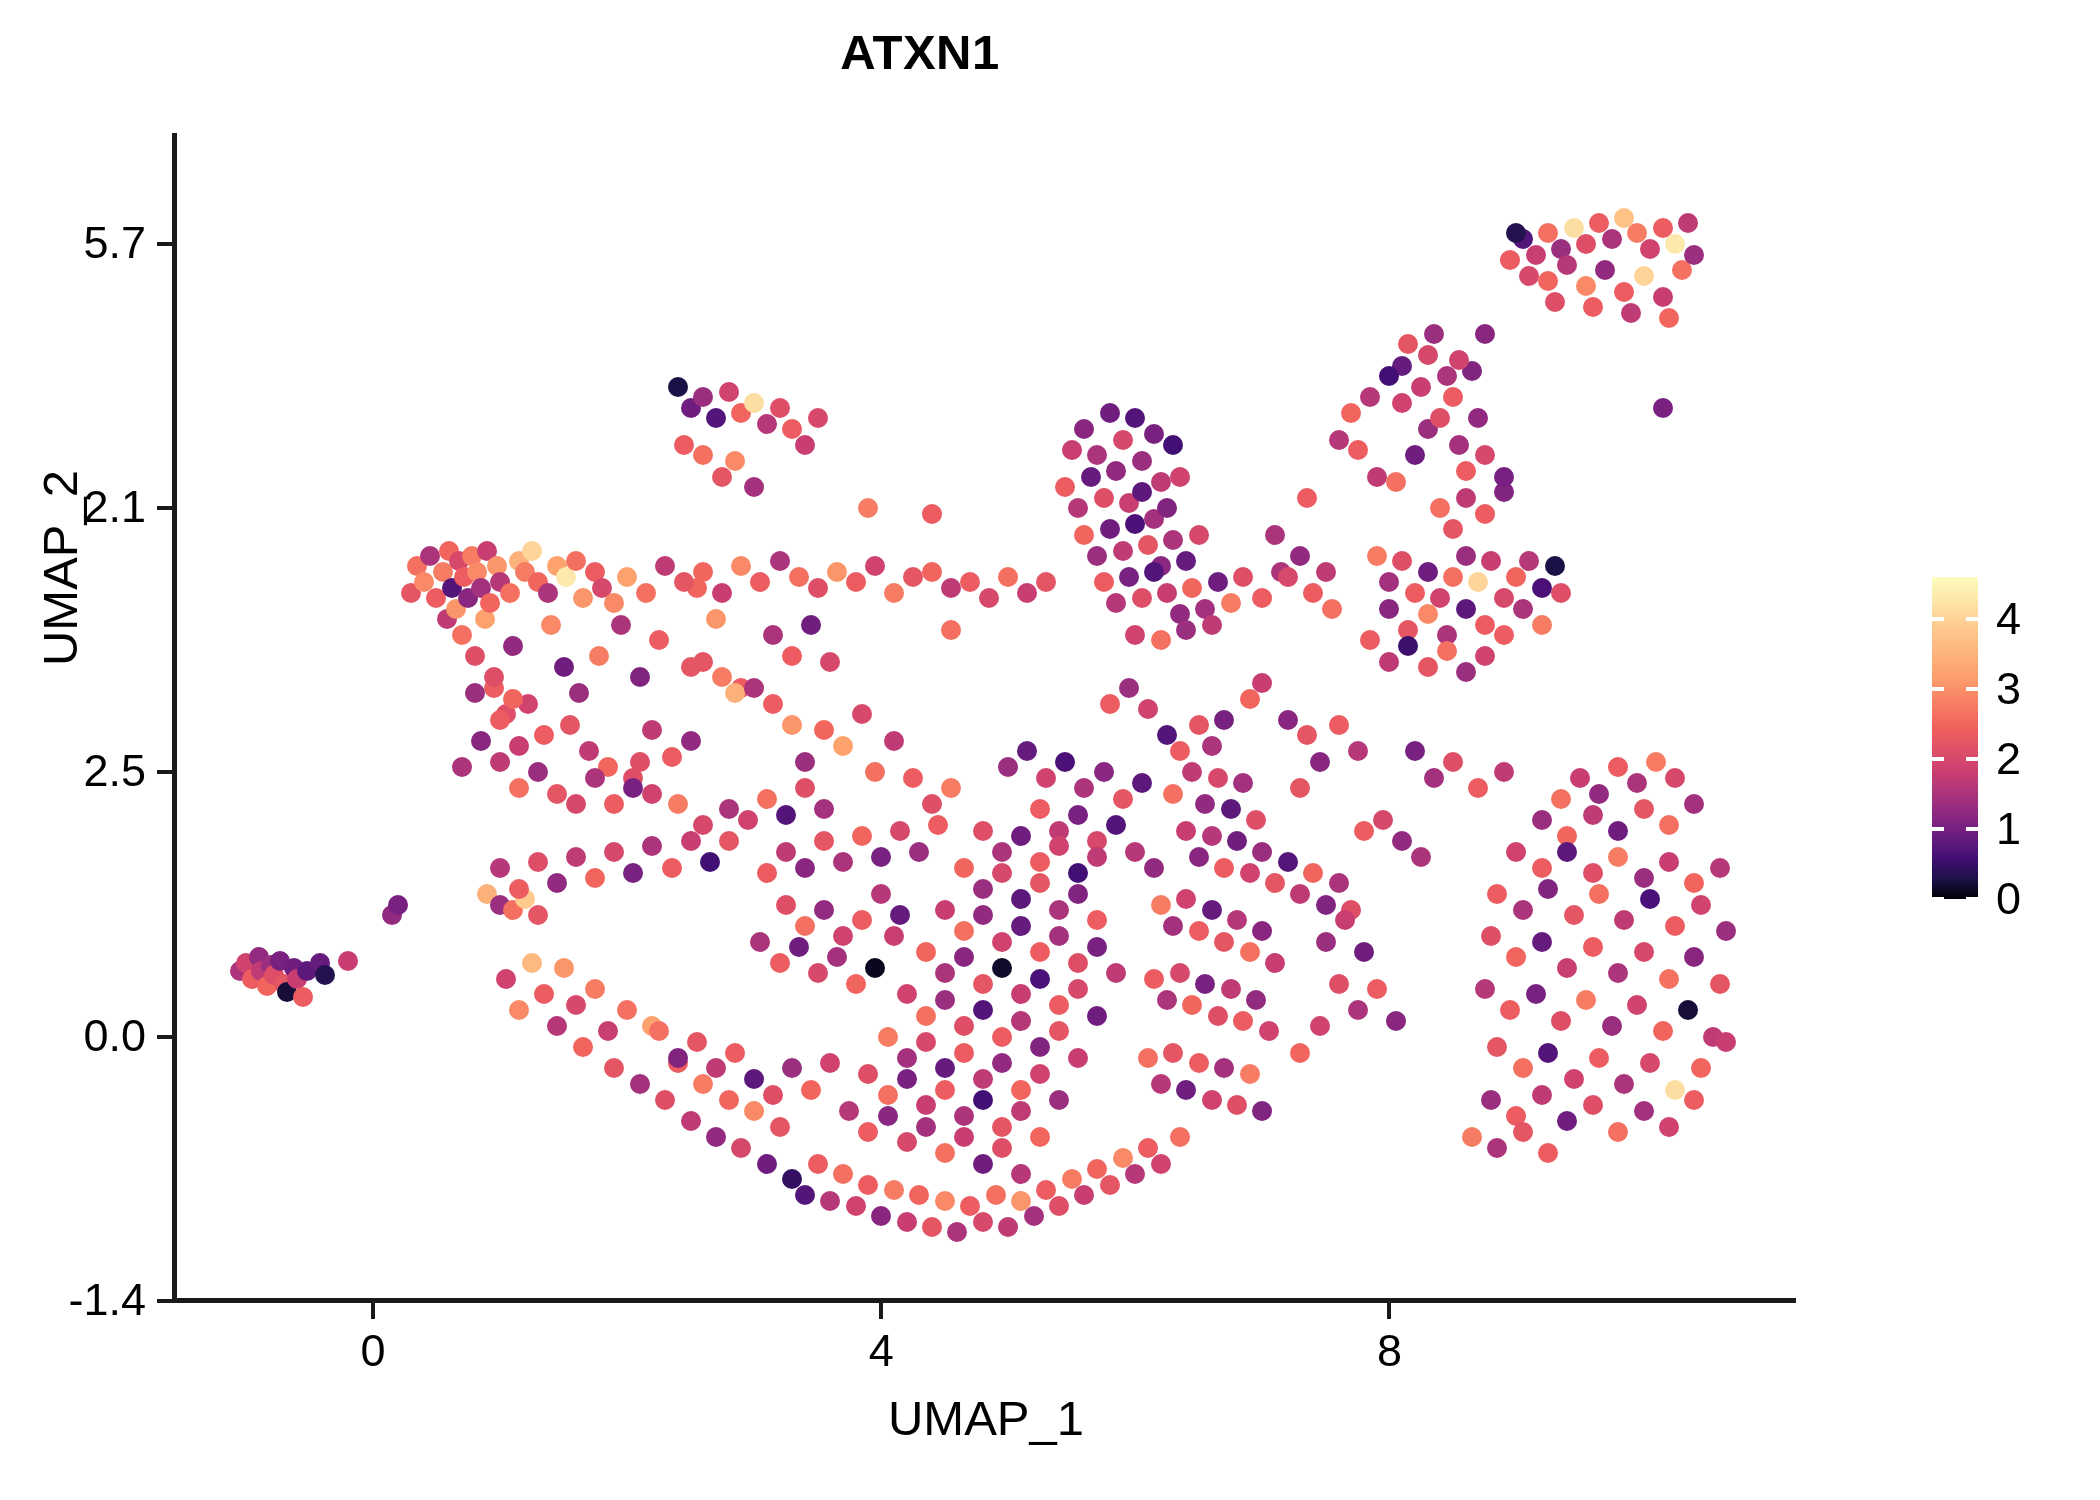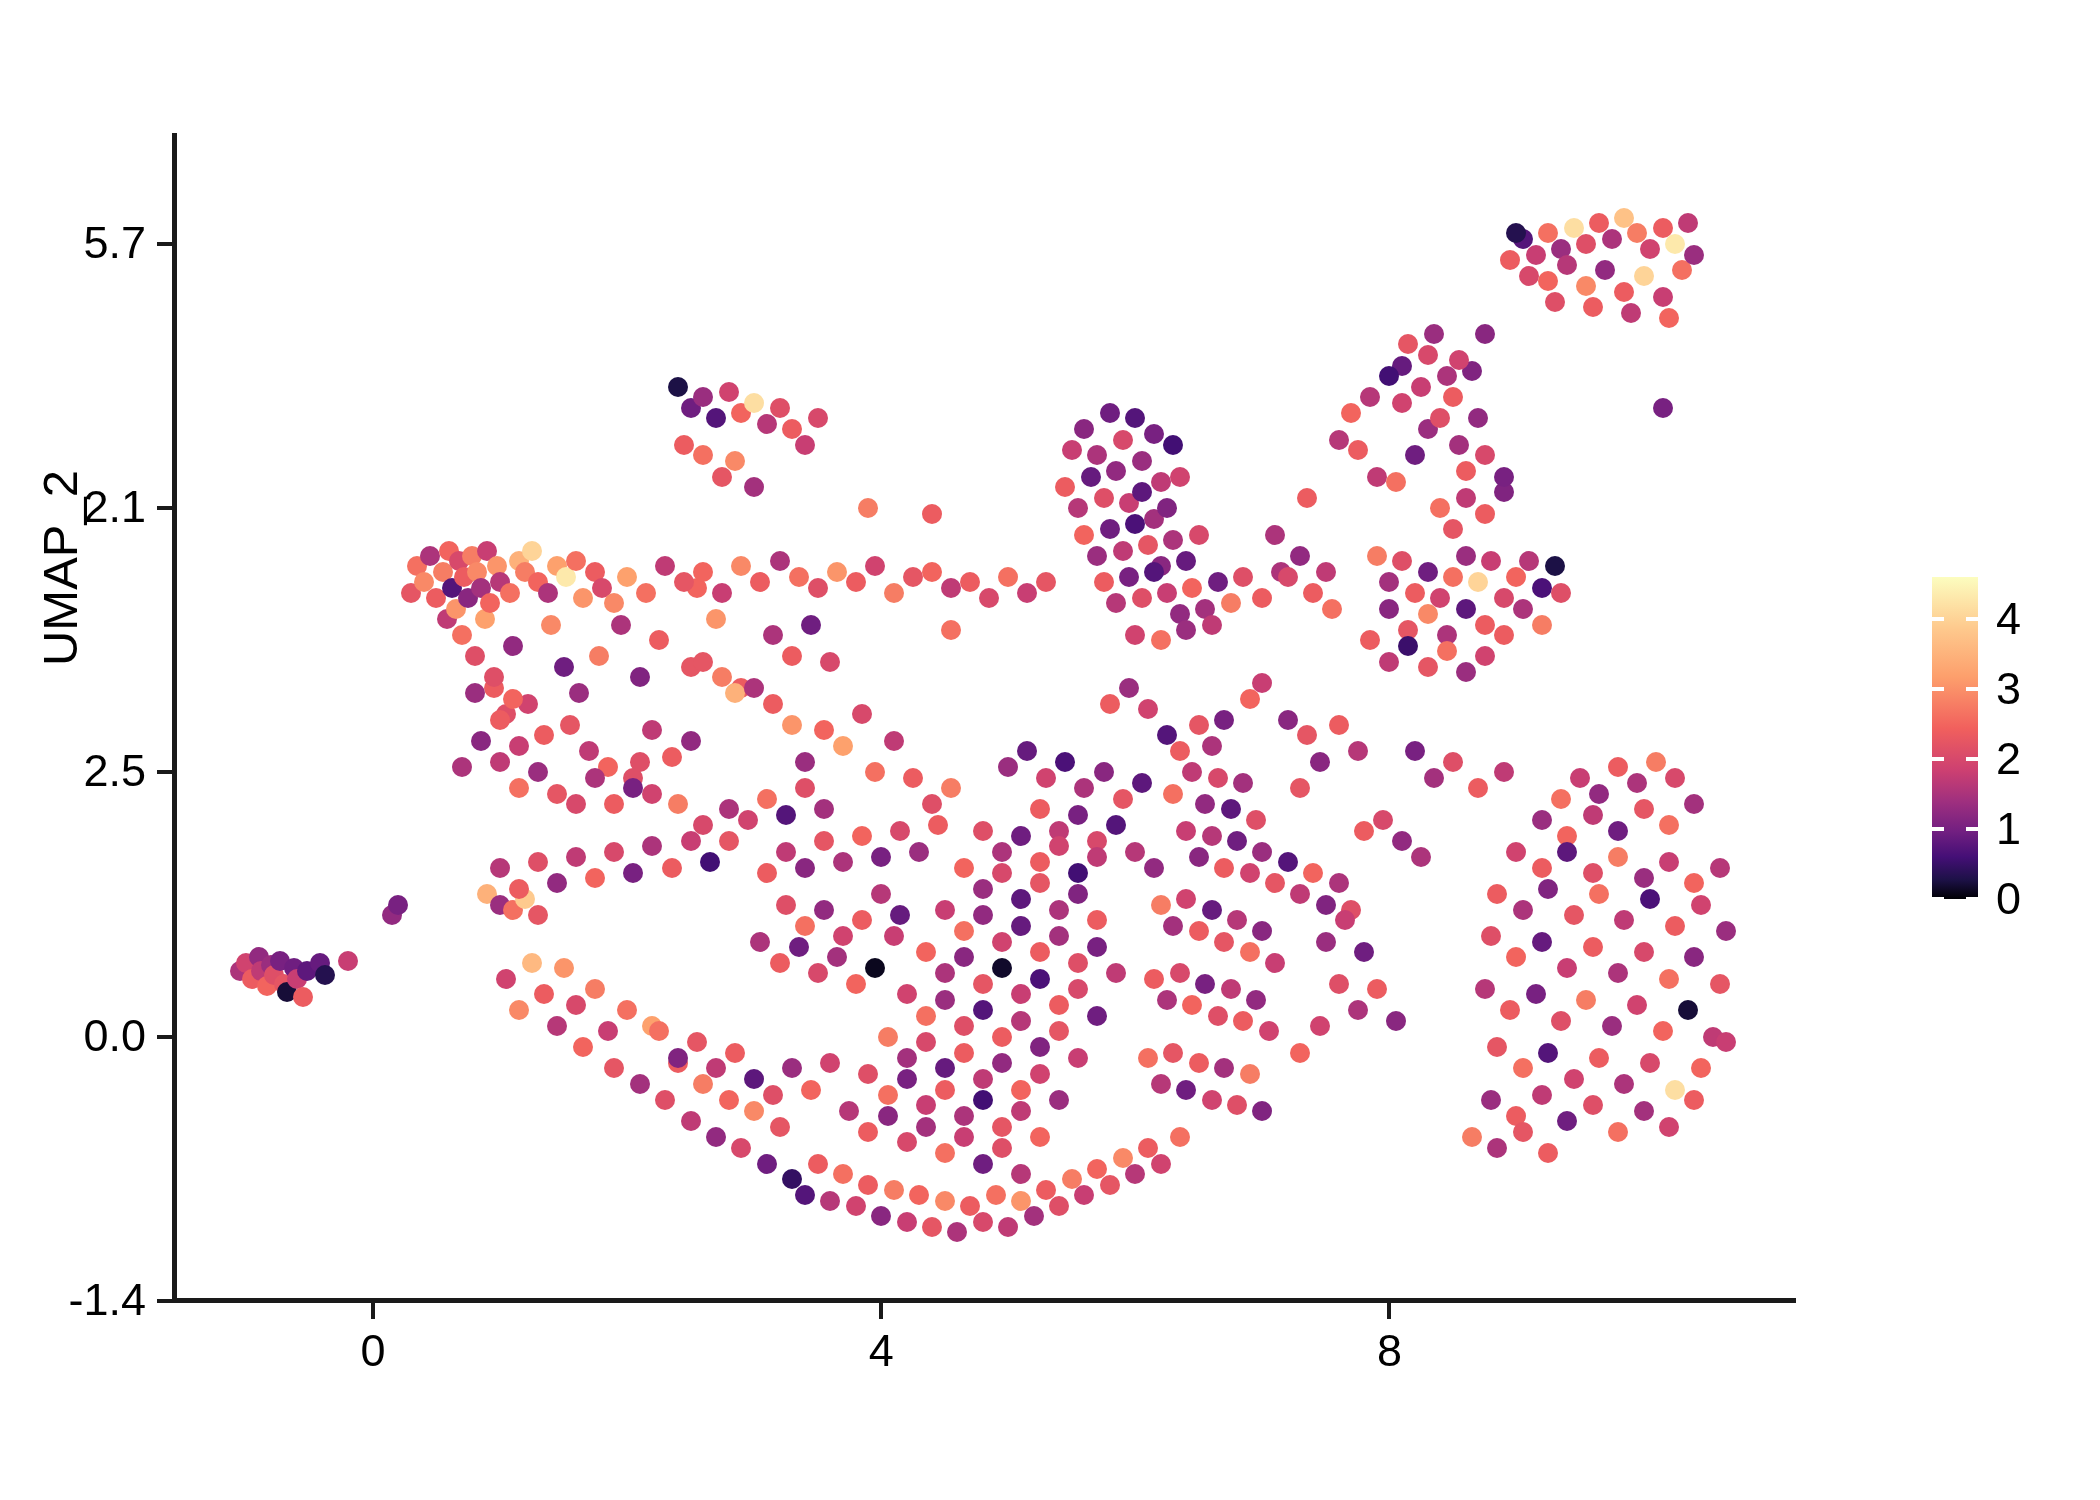--- a/index.html
+++ b/index.html
@@ -50,20 +50,21 @@
   .legend-tick{position:absolute;height:4px;width:12px;background:#ffffff;}
   .legend-tick.left{left:0;}
   .legend-tick.right{right:0;}
   .legend-label{position:absolute;left:64px;font-size:45px;color:#000;transform:translateY(-50%);}
 </style>
 </head>
 <body>
 
 <div id="root">
 
+  <div id="chart-title">ATXN1</div>
 
   <div id="panel">
     <div id="points-layer">
         <div class="pt" style="left: 53.5294px; top: 828.212px; width: 20px; height: 20px; background: rgb(172, 52, 123);"></div>
         <div class="pt" style="left: 59.8824px; top: 819.756px; width: 20px; height: 20px; background: rgb(208, 67, 111);"></div>
         <div class="pt" style="left: 66.2353px; top: 835.611px; width: 20px; height: 20px; background: rgb(236, 92, 96);"></div>
         <div class="pt" style="left: 72.5882px; top: 814.471px; width: 20px; height: 20px; background: rgb(146, 42, 128);"></div>
         <div class="pt" style="left: 75.1294px; top: 828.212px; width: 20px; height: 20px; background: rgb(191, 59, 117);"></div>
         <div class="pt" style="left: 81.4824px; top: 843.01px; width: 20px; height: 20px; background: rgb(242, 100, 94);"></div>
         <div class="pt" style="left: 85.2941px; top: 821.87px; width: 20px; height: 20px; background: rgb(154, 46, 127);"></div>
@@ -755,20 +756,21 @@
   <div id="x-ticks">
       <div class="xtick-mark" style="left: 370.941px;"></div>
       <div class="xtick-label" style="left: 292.941px;">0</div>
       <div class="xtick-mark" style="left: 879.176px;"></div>
       <div class="xtick-label" style="left: 801.176px;">4</div>
       <div class="xtick-mark" style="left: 1387.41px;"></div>
       <div class="xtick-label" style="left: 1309.41px;">8</div>
     </div>
 
   <div id="y-axis-title">UMAP_2</div>
+  <div id="x-axis-title">UMAP_1</div>
 
   <div id="legend">
     <div id="legend-bar">
         <div class="legend-tick left" style="top: 320px;"></div>
         <div class="legend-tick right" style="top: 320px;"></div>
         <div class="legend-tick left" style="top: 250px;"></div>
         <div class="legend-tick right" style="top: 250px;"></div>
         <div class="legend-tick left" style="top: 180px;"></div>
         <div class="legend-tick right" style="top: 180px;"></div>
         <div class="legend-tick left" style="top: 110px;"></div>

